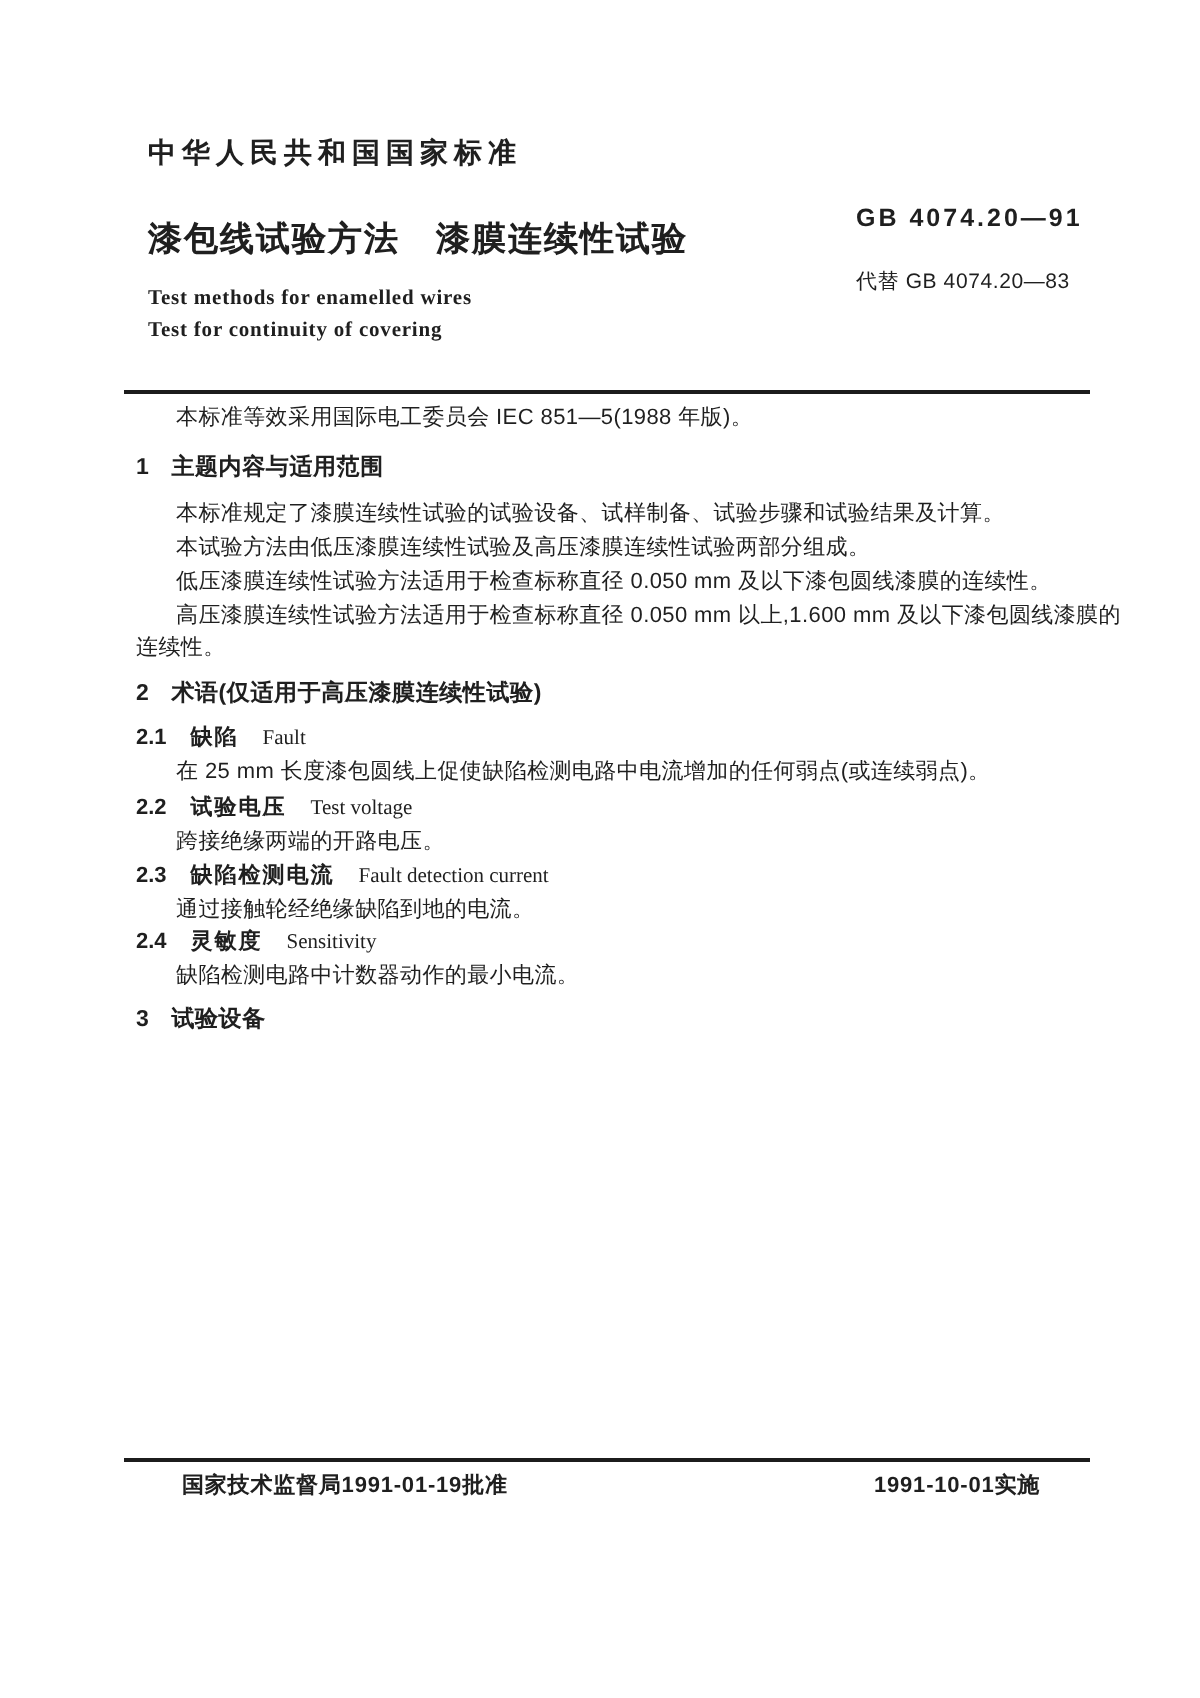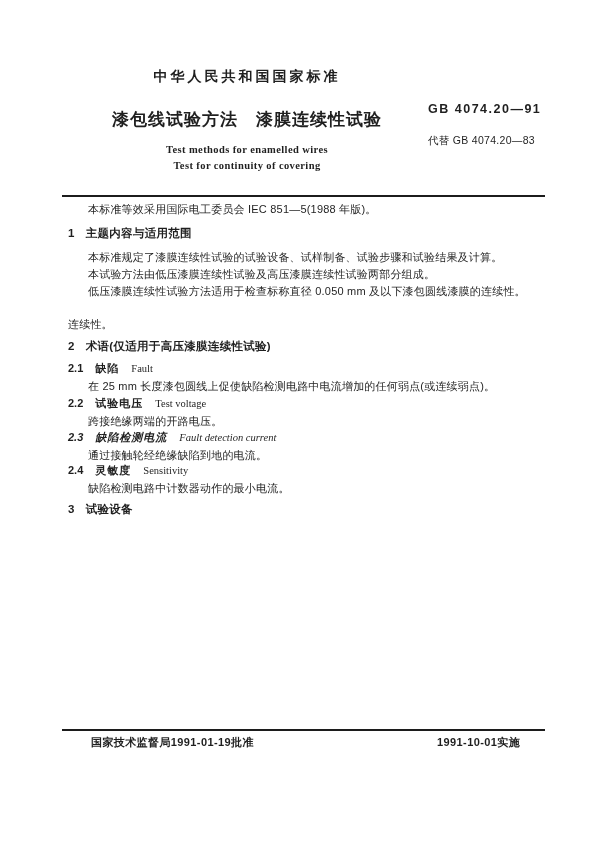--- a/index.html
+++ b/index.html
@@ -2,21 +2,21 @@
 <html><head>
 <meta charset="utf-8">
 <style>
   html,body { margin:0; padding:0; background:#ffffff; }
   .page {
     position:relative; width:600px; height:849px; margin:0 auto;
     background:#ffffff; color:#1f1f1f; overflow:hidden;
     font-family:"Liberation Sans", sans-serif;
   }
   .abs { position:absolute; }
-  .center-col { left:58px; width:378px; text-align:center; }
+  .center-col { left:74px; width:378px; text-align:left; }
 
   .kicker { top:68px; font-size:14px; font-weight:bold; letter-spacing:3px; white-space:nowrap; }
   .doc-title { top:108px; font-size:17px; font-weight:bold; letter-spacing:1px; white-space:nowrap; }
   .std-no { left:428px; top:102px; font-size:12.5px; font-weight:bold; letter-spacing:1.5px; white-space:nowrap; }
   .replaces { left:428px; top:134px; font-size:10.5px; letter-spacing:0.3px; white-space:nowrap; }
   .sub-en { font-family:"Liberation Serif", serif; font-weight:bold; font-size:10.5px; letter-spacing:0.4px; }
   .sub-en1 { top:144px; }
   .sub-en2 { top:160px; }
 
   .rule { left:62px; width:483px; height:2px; background:#1c1c1c; }
@@ -65,37 +65,38 @@
 
   <div class="abs body-line ind" style="top:201px;">本标准等效采用国际电工委员会 IEC 851—5(1988 年版)。</div>
 
   <div class="abs sec-head" style="top:226px;">
     <span class="sec-no">1</span><span class="sec-title">主题内容与适用范围</span>
   </div>
 
   <div class="abs body-line ind" style="top:249px;">本标准规定了漆膜连续性试验的试验设备、试样制备、试验步骤和试验结果及计算。</div>
   <div class="abs body-line ind" style="top:266px;">本试验方法由低压漆膜连续性试验及高压漆膜连续性试验两部分组成。</div>
   <div class="abs body-line ind" style="top:283px;">低压漆膜连续性试验方法适用于检查标称直径 0.050 mm 及以下漆包圆线漆膜的连续性。</div>
+  <div class="abs body-line ind" style="top:300px;">高压漆膜连续性试验方法适用于检查标称直径 0.050 mm 以上,1.600 mm 及以下漆包圆线漆膜的</div>
   <div class="abs body-line noind" style="top:316px;">连续性。</div>
 
   <div class="abs sec-head" style="top:339px;">
     <span class="sec-no">2</span><span class="sec-title">术语(仅适用于高压漆膜连续性试验)</span>
   </div>
 
   <div class="abs term-head" style="top:361px;">
     <span class="t-no">2.1</span><span class="t-zh">缺陷</span><span class="t-en">Fault</span>
   </div>
   <div class="abs body-line ind" style="top:378px;">在 25 mm 长度漆包圆线上促使缺陷检测电路中电流增加的任何弱点(或连续弱点)。</div>
 
   <div class="abs term-head" style="top:396px;">
     <span class="t-no">2.2</span><span class="t-zh">试验电压</span><span class="t-en">Test voltage</span>
   </div>
   <div class="abs body-line ind" style="top:413px;text-align:center;">跨接绝缘两端的开路电压。</div>
 
-  <div class="abs term-head" style="top:430px;font-style:italic;">
+  <div class="abs term-head" style="top:430px;">
     <span class="t-no">2.3</span><span class="t-zh">缺陷检测电流</span><span class="t-en">Fault detection current</span>
   </div>
   <div class="abs body-line ind" style="top:447px;">通过接触轮经绝缘缺陷到地的电流。</div>
 
   <div class="abs term-head" style="top:463px;">
     <span class="t-no">2.4</span><span class="t-zh">灵敏度</span><span class="t-en">Sensitivity</span>
   </div>
   <div class="abs body-line ind" style="top:480px;">缺陷检测电路中计数器动作的最小电流。</div>
 
   <div class="abs sec-head" style="top:502px;">

